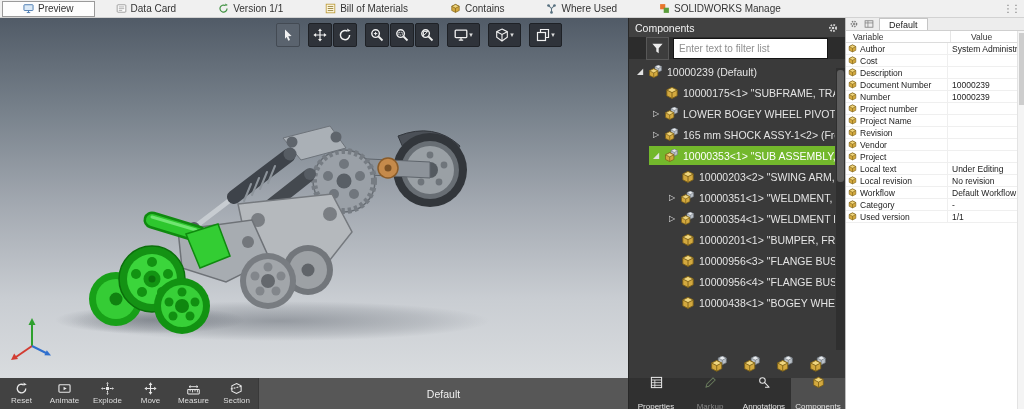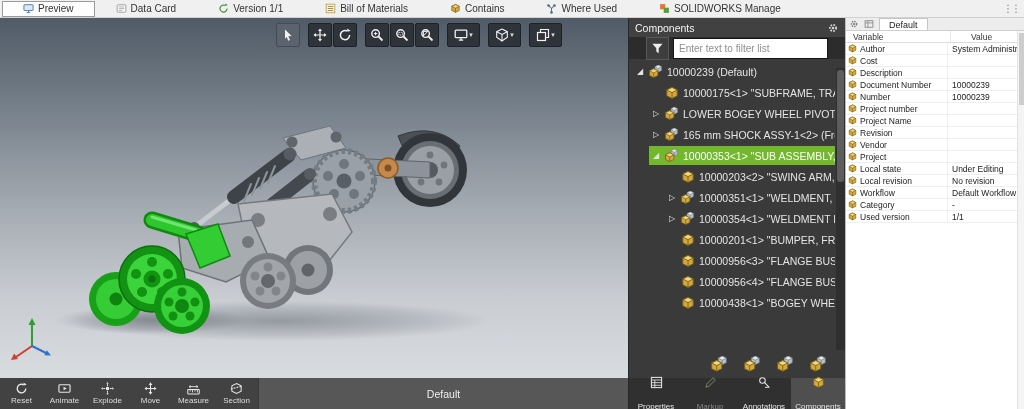--- a/index.html
+++ b/index.html
@@ -923,21 +923,21 @@
           <span class="pp-val"></span>
         </div>
         <div class="pp-row">
           <span class="pp-icon">
             <svg viewBox="0 0 14 14">
               <path d="M7 1.4 12.2 4v5.8L7 12.4 1.8 9.8V4z" fill="#d3a93f" stroke="#7b5f16" stroke-width="0.9"></path>
               <path d="M1.8 4 7 6.6 12.2 4 7 1.4z" fill="#f0d67e" stroke="#7b5f16" stroke-width="0.9"></path>
               <path d="M7 6.6v5.8" stroke="#7b5f16" stroke-width="0.9" fill="none"></path>
             </svg>
           </span>
-          <span class="pp-var">Local state</span>
+          <span class="pp-var">Local text</span>
           <span class="pp-val">Under Editing</span>
         </div>
         <div class="pp-row">
           <span class="pp-icon">
             <svg viewBox="0 0 14 14">
               <path d="M7 1.4 12.2 4v5.8L7 12.4 1.8 9.8V4z" fill="#d3a93f" stroke="#7b5f16" stroke-width="0.9"></path>
               <path d="M1.8 4 7 6.6 12.2 4 7 1.4z" fill="#f0d67e" stroke="#7b5f16" stroke-width="0.9"></path>
               <path d="M7 6.6v5.8" stroke="#7b5f16" stroke-width="0.9" fill="none"></path>
             </svg>
           </span>

